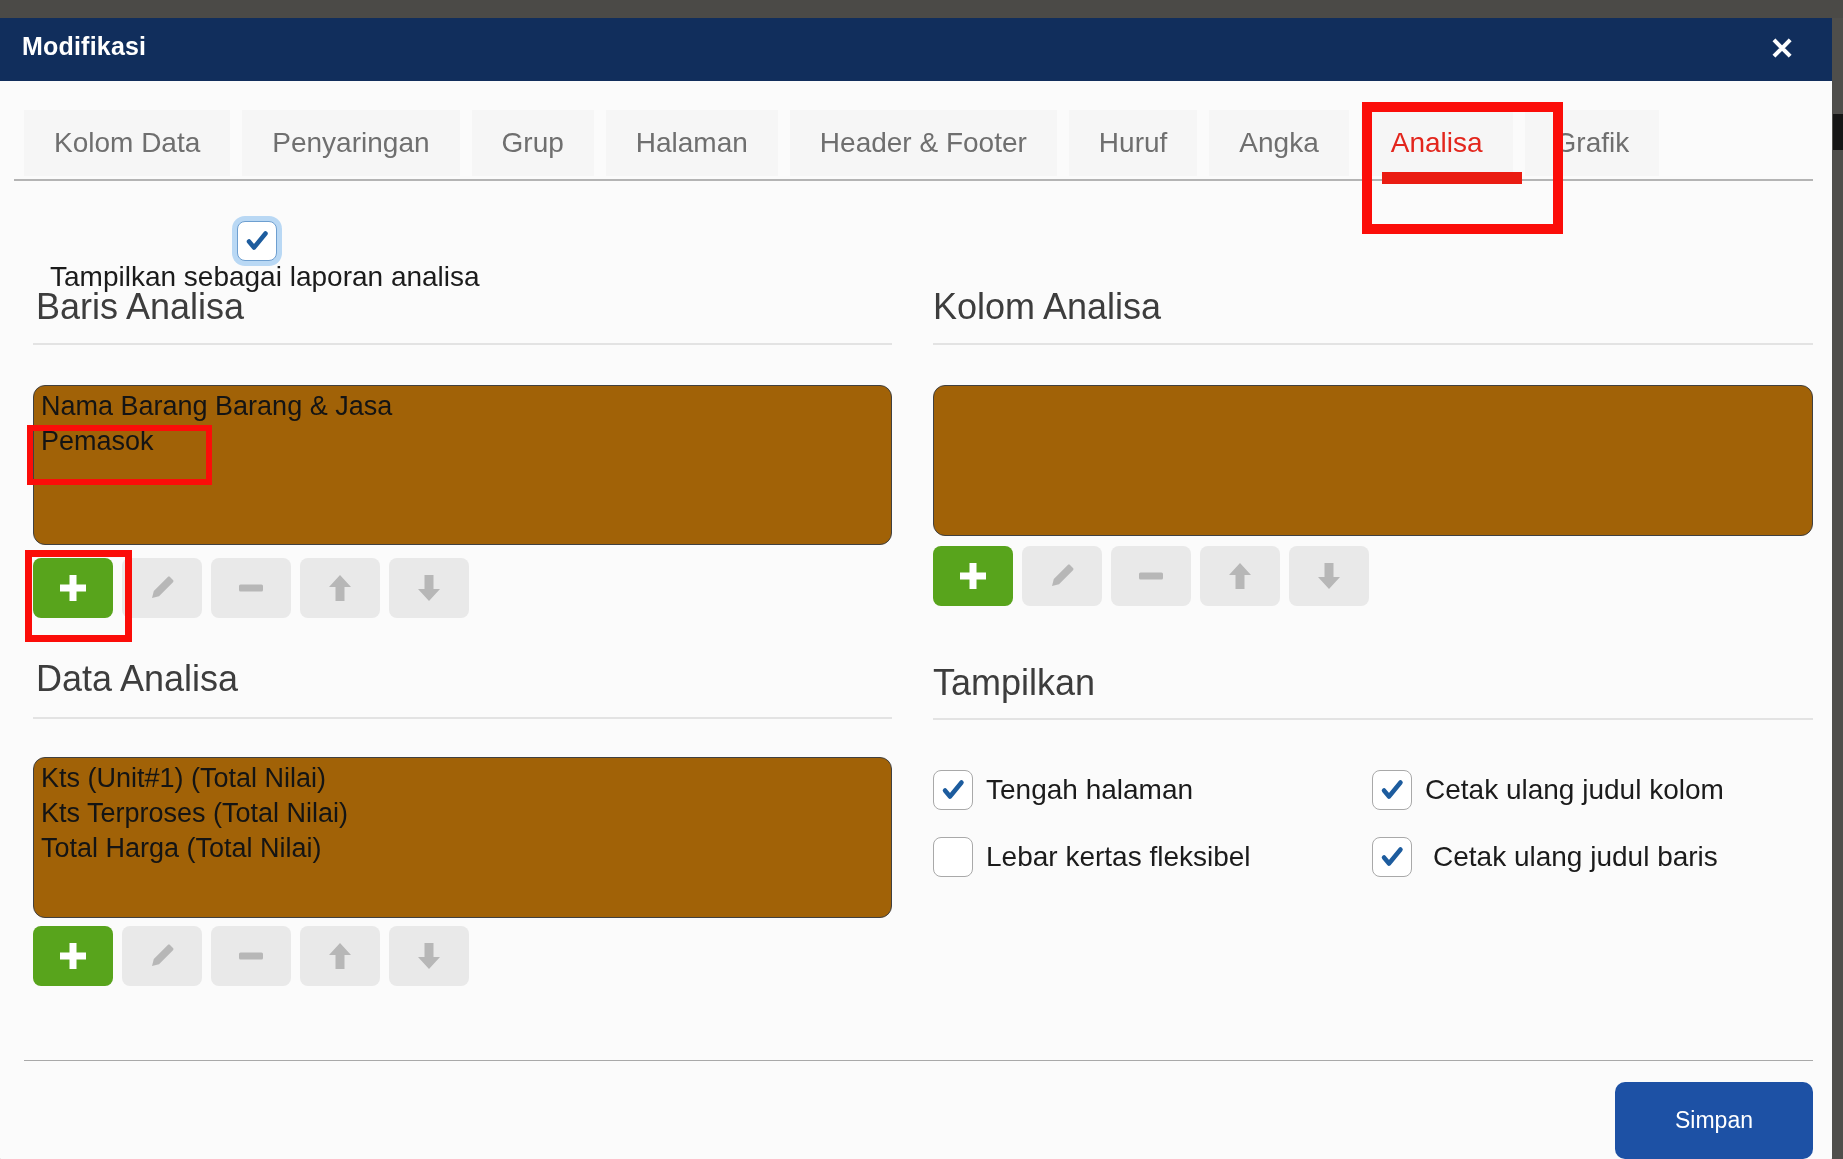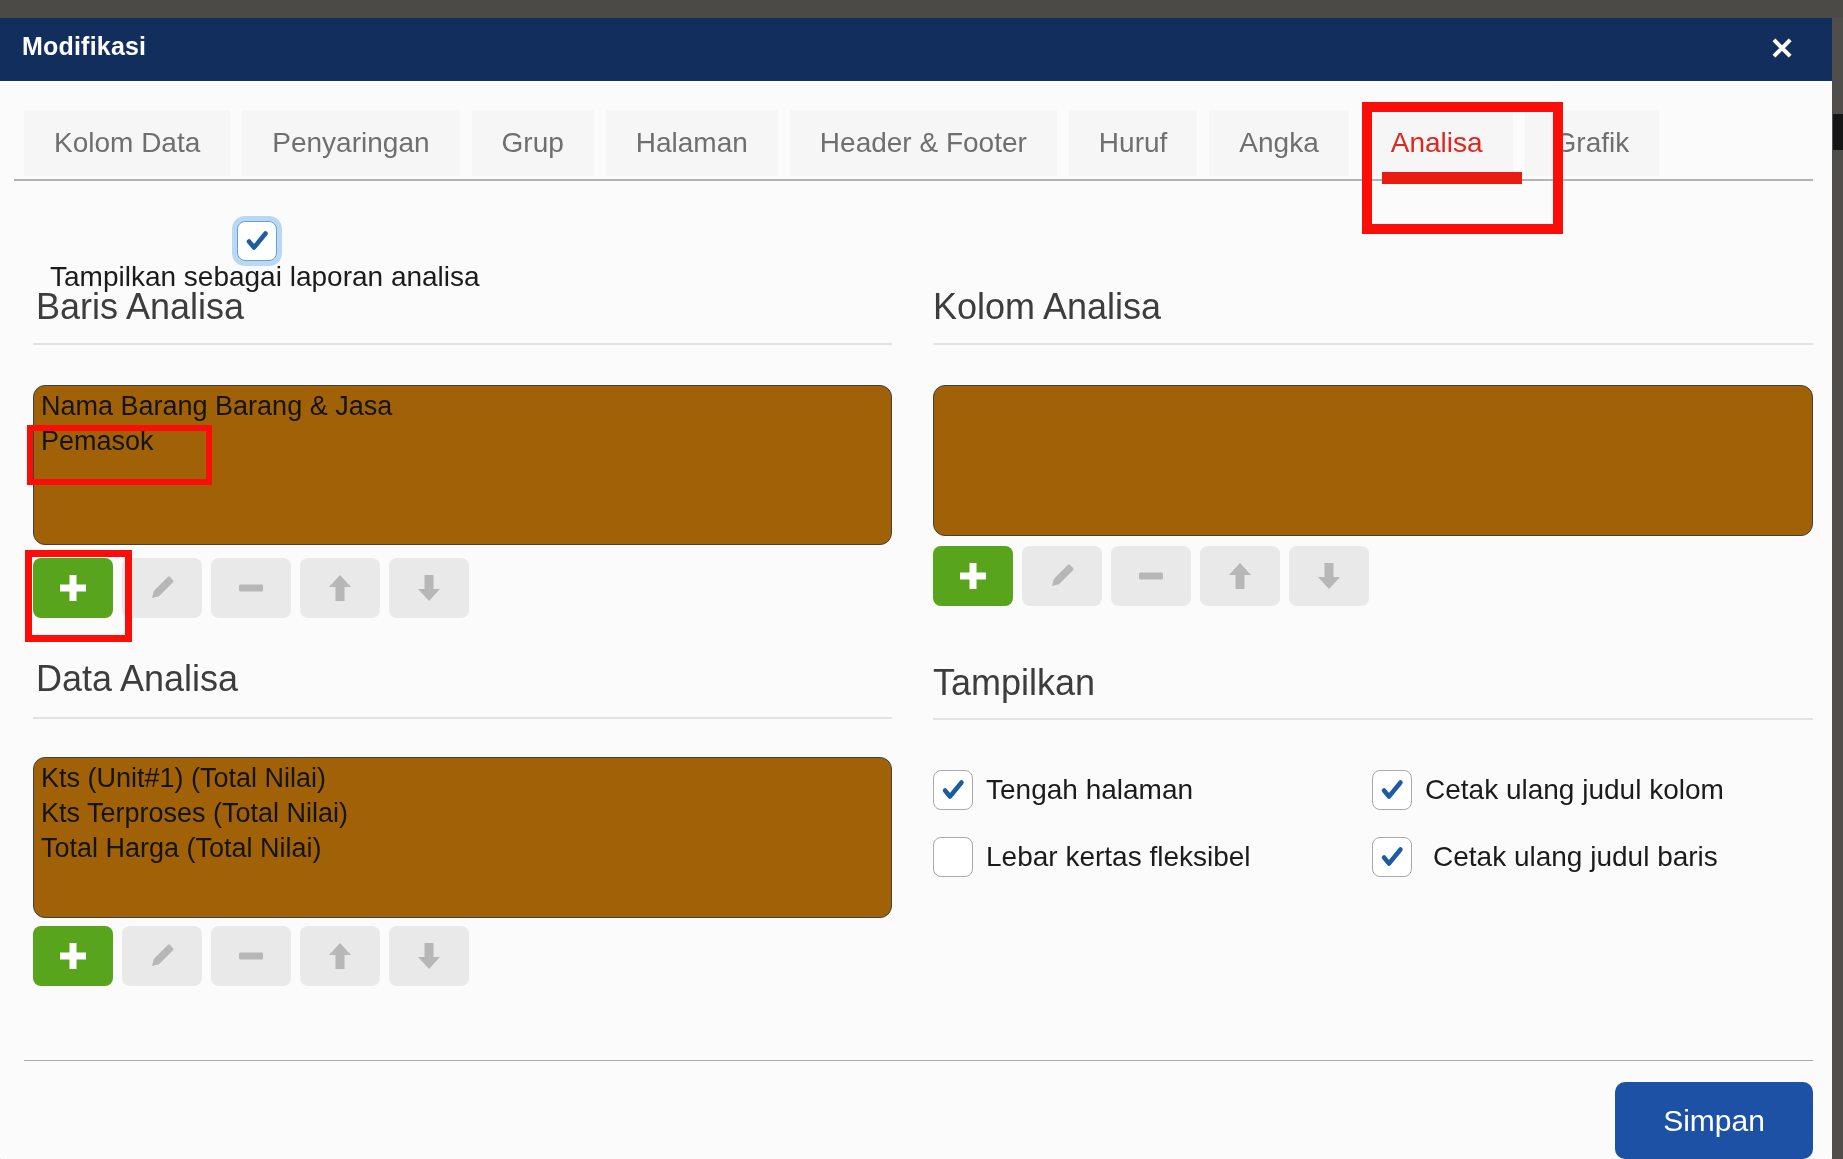--- a/index.html
+++ b/index.html
@@ -54,21 +54,21 @@
   
   .opt{position:absolute;display:flex;align-items:center;cursor:pointer;}
   .opt .lbl{margin-left:13px;font-size:28px;color:#1b1b1b;white-space:nowrap;}
   .opt .cb{border-color:#a9a9a9;}
   .opt-0{left:933px;top:752px;} .opt-1{left:933px;top:819px;}
   .opt-2{left:1372px;top:752px;} .opt-3{left:1372px;top:819px;gap:8px;}
 
   
   .footer-line{position:absolute;left:24px;top:1042px;width:1789px;height:1px;background:#a9a9a9;}
   .save-btn{position:absolute;left:1615px;top:1064px;width:198px;height:77px;background:#1d51a5;
-            border:none;border-radius:10px;color:#ffffff;font-size:30px;cursor:pointer;
+            border:none;border-radius:10px;color:#ffffff;font-size:23px;cursor:pointer;
             font-family:"Liberation Sans","DejaVu Sans",sans-serif;}
 
   
   .annot{position:absolute;border-style:solid;border-color:#fb0d09;pointer-events:none;background:transparent;}
   .annot-tab{left:1362px;top:84px;width:181px;height:112px;border-width:10px;}
   .annot-pemasok{left:27px;top:407px;width:173px;height:48px;border-width:6px;}
   .annot-plus{left:25px;top:532px;width:93px;height:78px;border-width:7px;}
 
   
   #head-baris{left:36px;top:268px;} #rule-baris{left:33px;top:325px;width:859px;}

